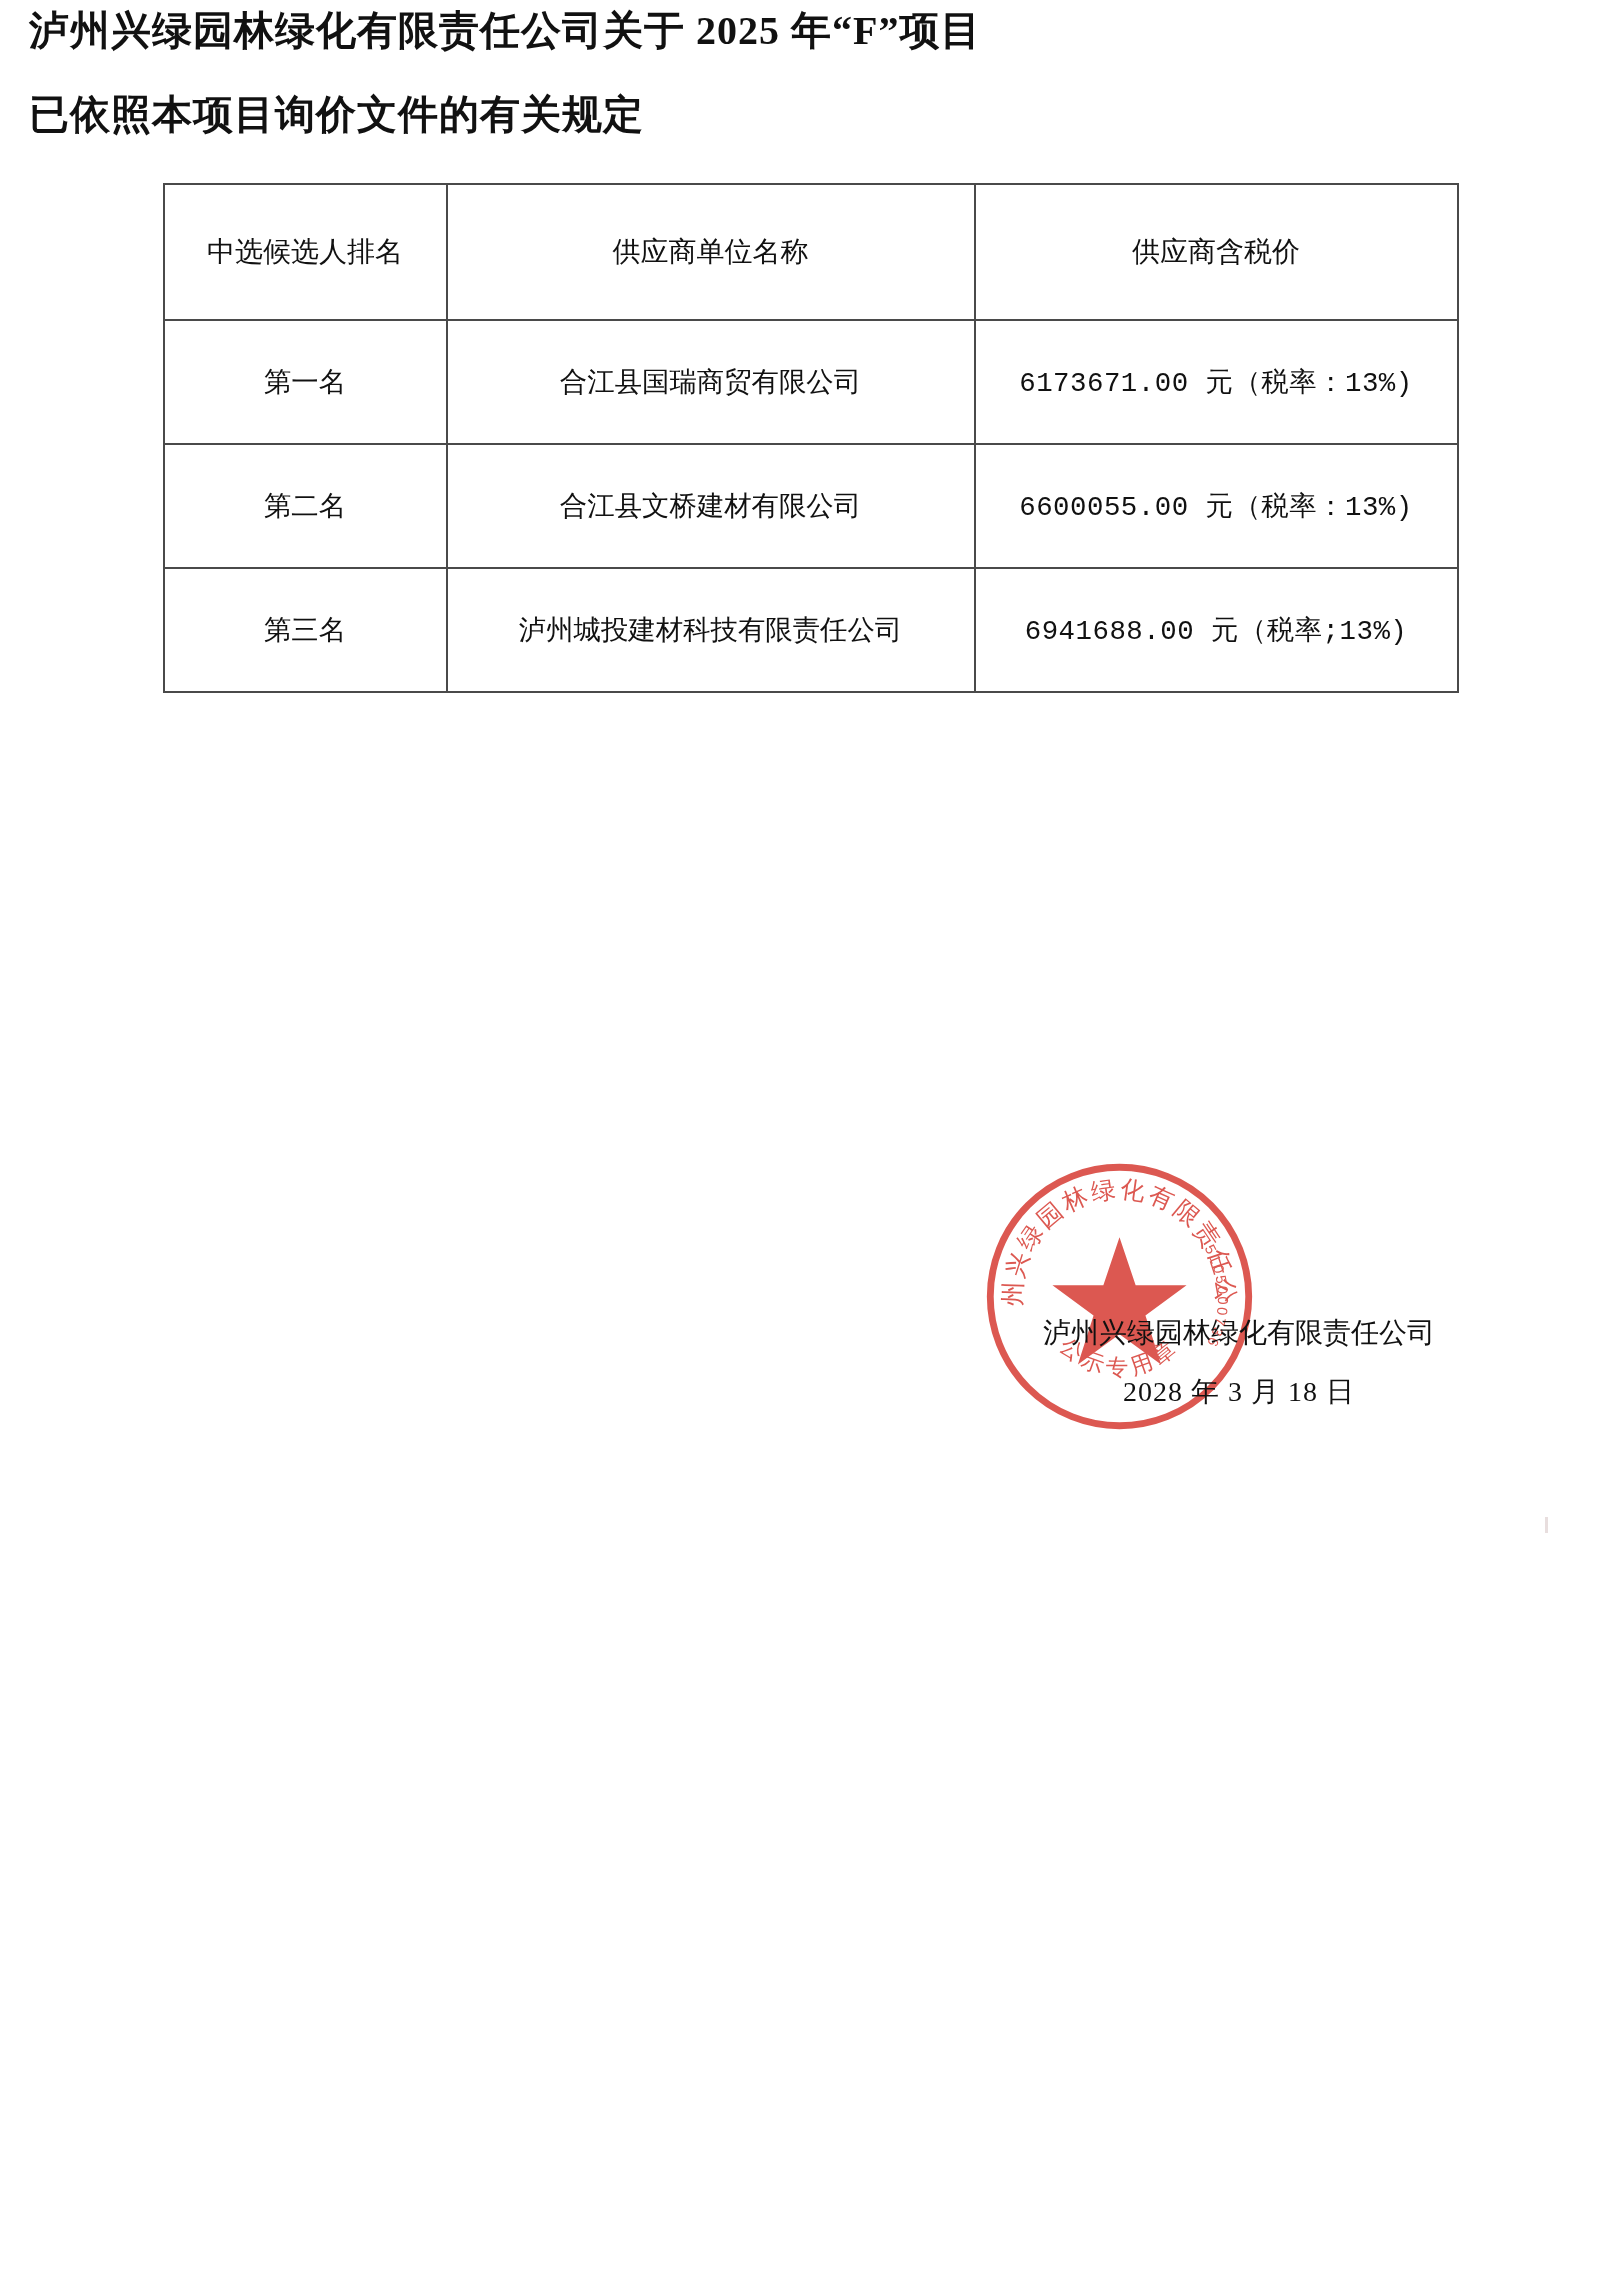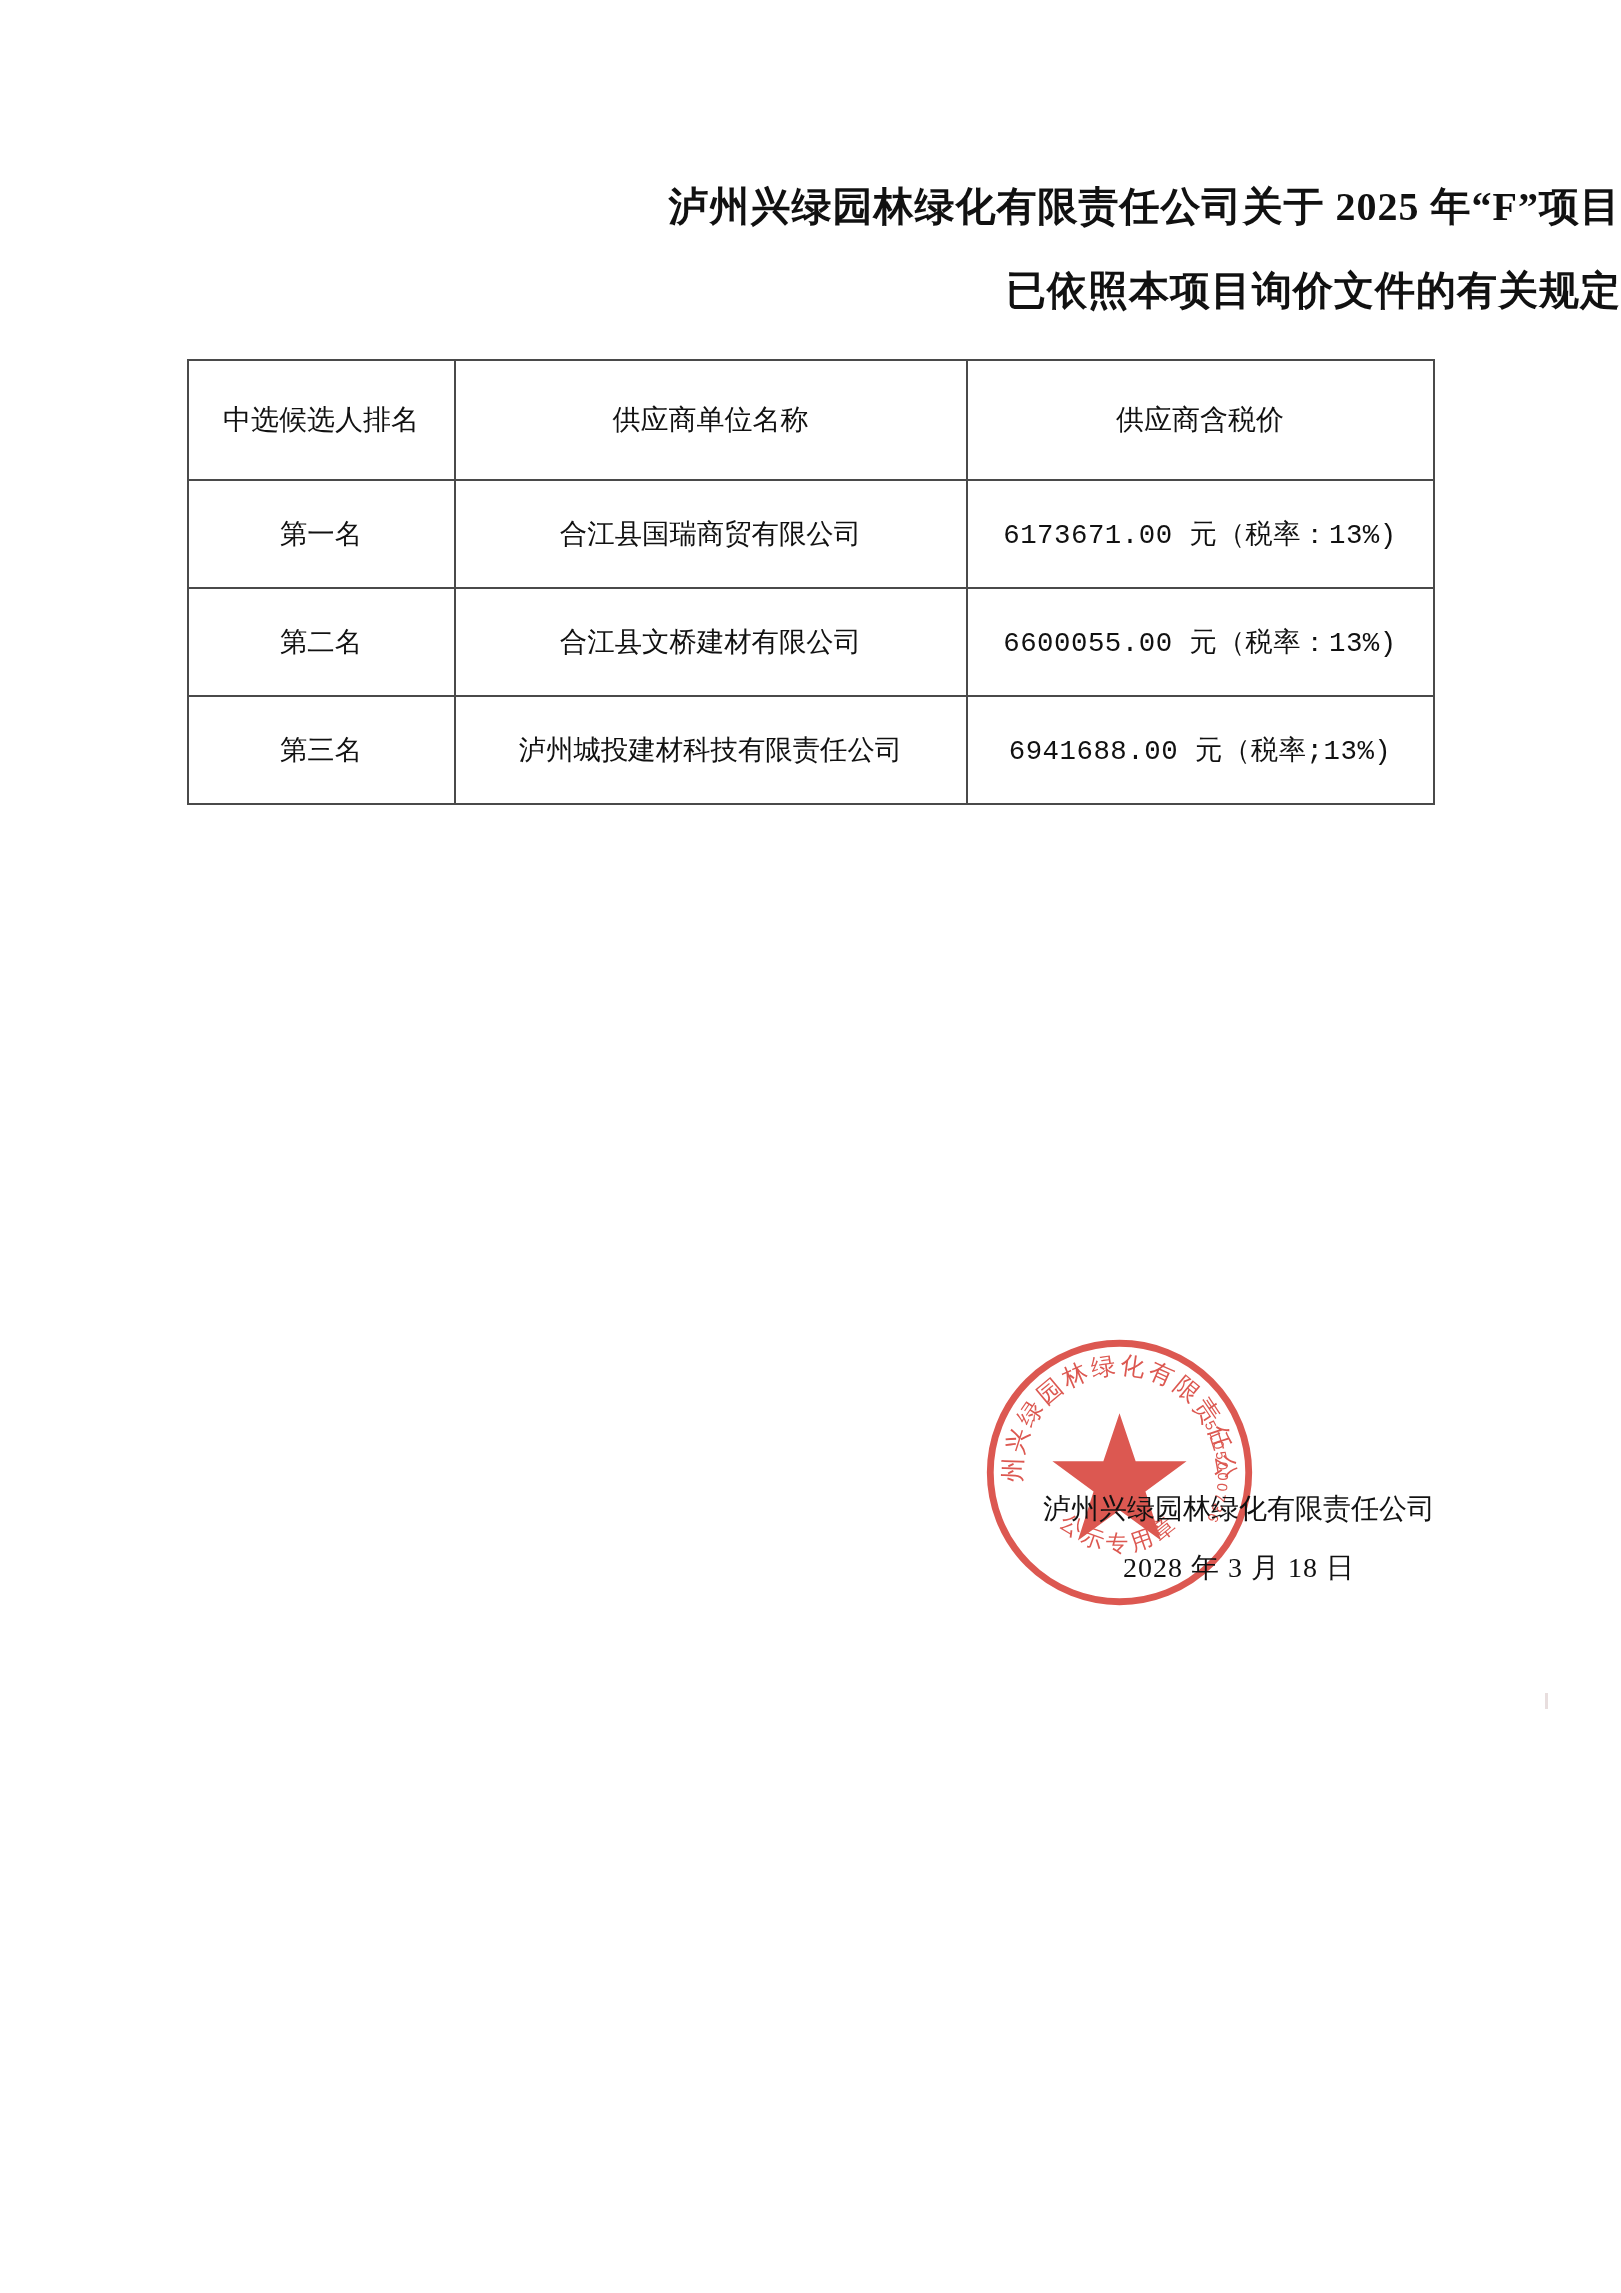--- a/index.html
+++ b/index.html
@@ -18,22 +18,22 @@
 
   .page {
     position: relative;
     width: 1621px;
     height: 2294px;
     box-sizing: border-box;
     padding: 0;
   }
 
   .title-block {
-    margin-top: 176px;
-    text-align: right;
+    text-align: left;
+    padding-left: 29px;
   }
   .title-line {
     font-size: 40px;
     font-weight: 700;
     letter-spacing: 1px;
     line-height: 1.55;
     color: #111;
   }
   .title-line + .title-line {
     margin-top: 21.6px;
@@ -57,21 +57,21 @@
     border-collapse: collapse;
     table-layout: fixed;
   }
   table.result-table td, table.result-table th {
     border: 2px solid #4a4a4a;
     text-align: center;
     vertical-align: middle;
     font-weight: 400;
     font-size: 27.4px;
     color: #111;
-    padding: 0;
+    padding: 8px;
   }
   table.result-table thead td {
     height: 118px;
     font-size: 28px;
   }
   table.result-table tbody td {
     height: 106px;
     font-family: Liberation Mono, monospace;
   }
   .col-rank { width: 265px; }

